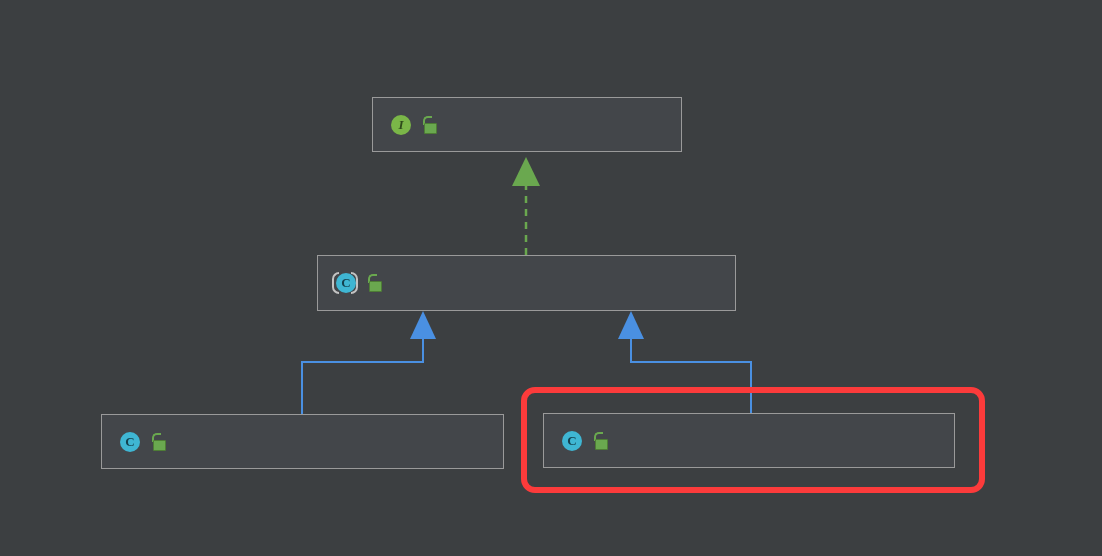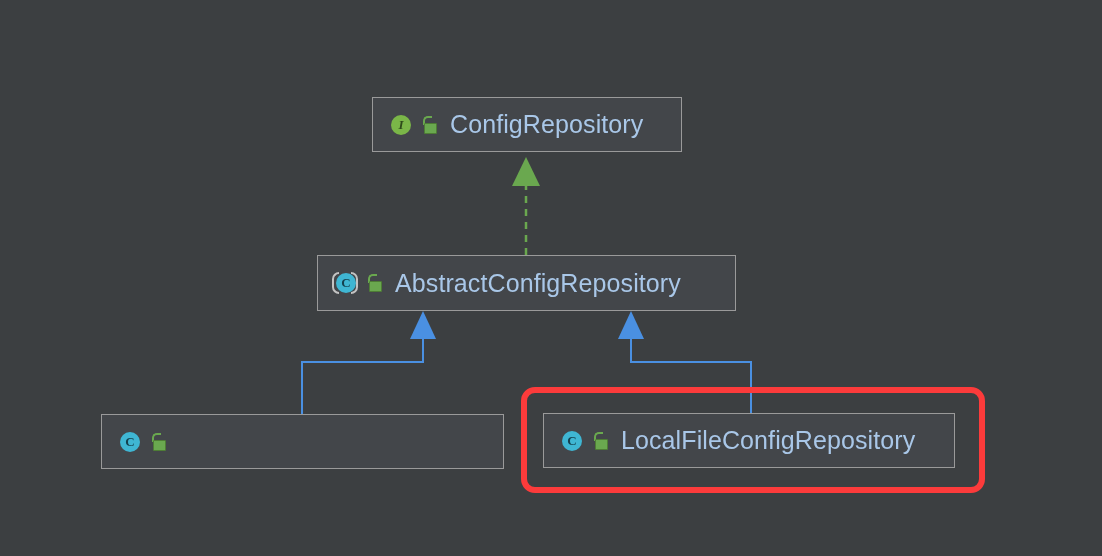--- a/index.html
+++ b/index.html
@@ -167,36 +167,34 @@
   <div class="node" style="left:372px; top:97px; width:310px; height:55px;">
     <span class="icon-stack">
       <span class="kind-icon interface">
         <span class="disc">I</span>
       </span>
       <span class="lock-icon">
         <span class="shackle"></span>
         <span class="body"></span>
       </span>
     </span>
-    <span class="node-label">ConfigRepository</span>
   </div>
 
   <div class="node" style="left:317px; top:255px; width:419px; height:56px;">
     <span class="icon-stack">
       <span class="kind-icon abstract">
         <span class="bracket left"></span>
         <span class="bracket right"></span>
         <span class="disc">C</span>
       </span>
       <span class="lock-icon">
         <span class="shackle"></span>
         <span class="body"></span>
       </span>
     </span>
-    <span class="node-label">AbstractConfigRepository</span>
   </div>
 
   <div class="node" style="left:101px; top:414px; width:403px; height:55px;">
     <span class="icon-stack">
       <span class="kind-icon cls">
         <span class="disc">C</span>
       </span>
       <span class="lock-icon">
         <span class="shackle"></span>
         <span class="body"></span>
@@ -207,18 +205,17 @@
   <div class="node" style="left:543px; top:413px; width:412px; height:55px;">
     <span class="icon-stack">
       <span class="kind-icon cls">
         <span class="disc">C</span>
       </span>
       <span class="lock-icon">
         <span class="shackle"></span>
         <span class="body"></span>
       </span>
     </span>
-    <span class="node-label">LocalFileConfigRepository</span>
   </div>
 
   <div class="highlight-box" style="left:521px; top:387px; width:464px; height:106px;"></div>
 
 </div>
 
 </body></html>

